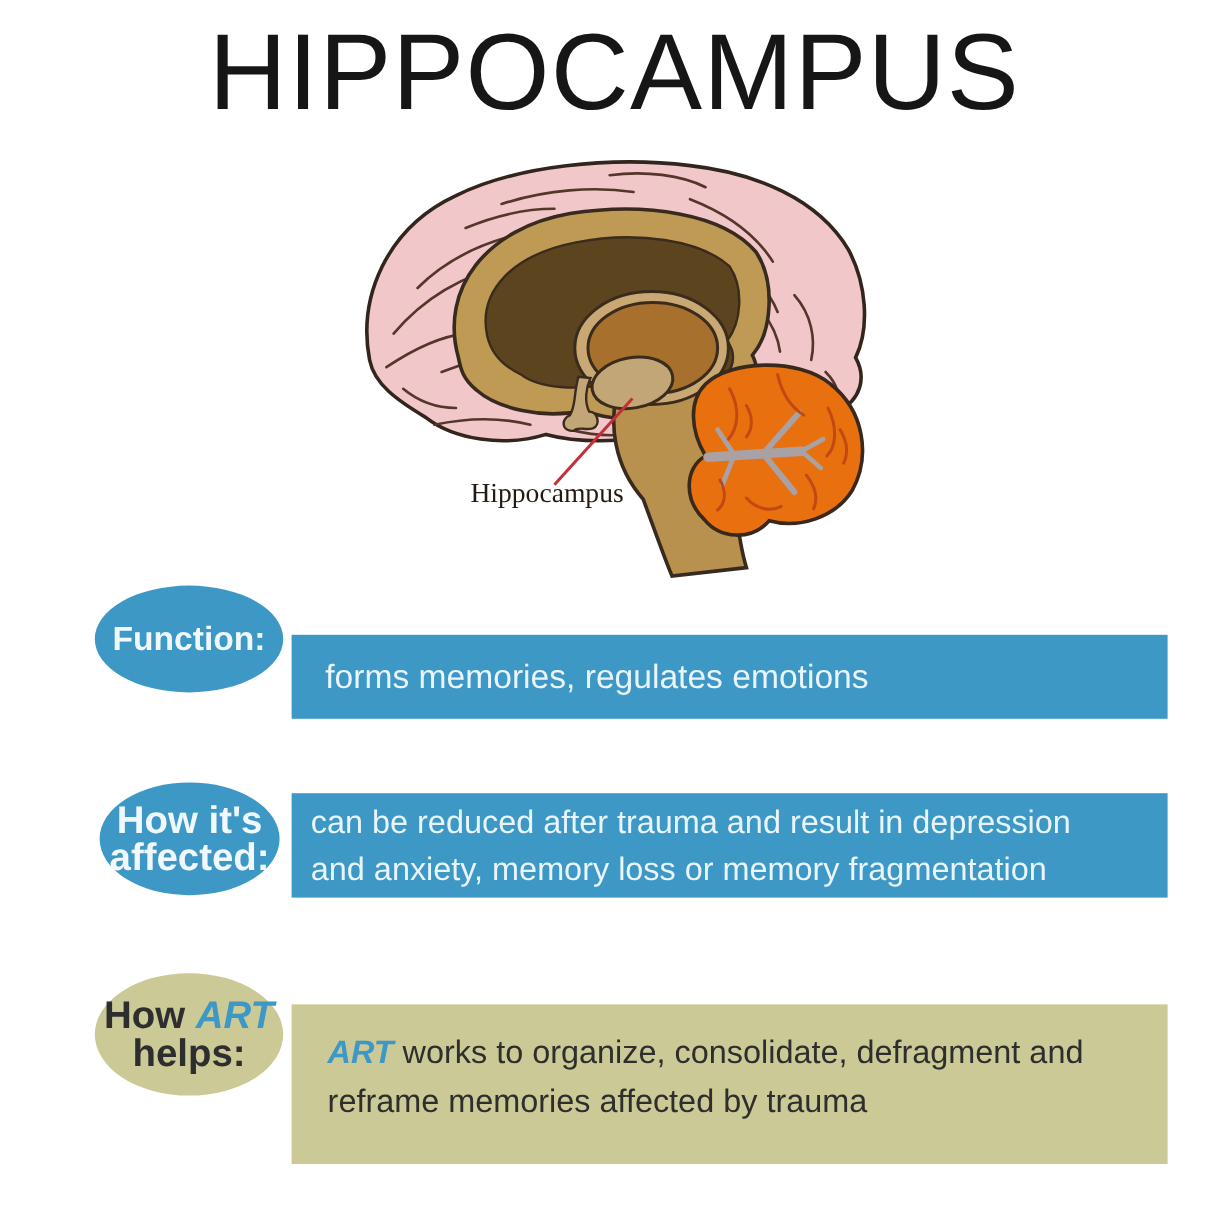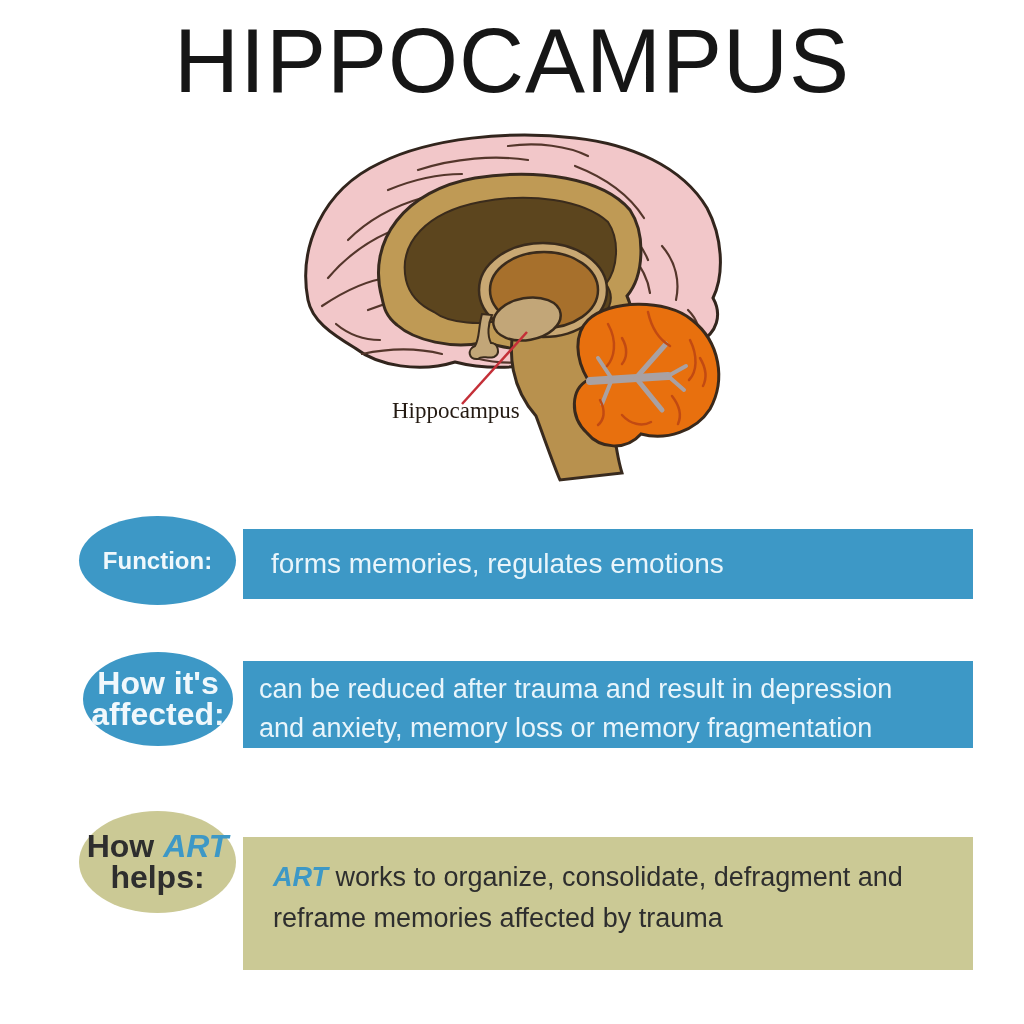--- a/index.html
+++ b/index.html
@@ -16,25 +16,25 @@
          align-items:center;justify-content:center;text-align:center;
          font-weight:bold;font-size:32px;line-height:31px;}
   .badge-blue{background:#3d98c6;color:#f0f8fc;}
   .badge-olive{background:#cbc995;color:#2e2e2e;}
 
   .bar{position:absolute;left:243px;width:730px;box-sizing:border-box;}
   .bar-blue{background:#3d98c6;color:#e9f5fb;}
   .bar-olive{background:#cbc995;color:#2e2e2e;}
 
   #bar-function{top:529px;height:70px;display:flex;align-items:center;padding-left:28px;font-size:28px;}
-  #bar-affected{top:661px;height:87px;display:flex;flex-direction:column;justify-content:flex-end;
+  #bar-affected{top:661px;height:87px;display:flex;flex-direction:column;justify-content:center;
                 padding-left:16px;font-size:27px;line-height:39px;}
   #bar-art{top:820px;height:133px;padding:20px 0 0 30px;font-size:27px;line-height:41px;margin-top:17px;}
 
-  #badge-function{left:79px;top:516px;width:157px;height:89px;font-size:24px;}
+  #badge-function{left:79px;top:488px;width:157px;height:89px;font-size:28px;}
   #badge-affected{left:83px;top:652px;width:150px;height:94px;}
   #badge-art{left:79px;top:811px;width:157px;height:102px;}
 
   .art-word{color:#3d98c6;font-style:italic;font-weight:bold;}
   .nowrap{white-space:nowrap;}
 </style>
 </head>
 <body>
 
 <div class="canvas">

